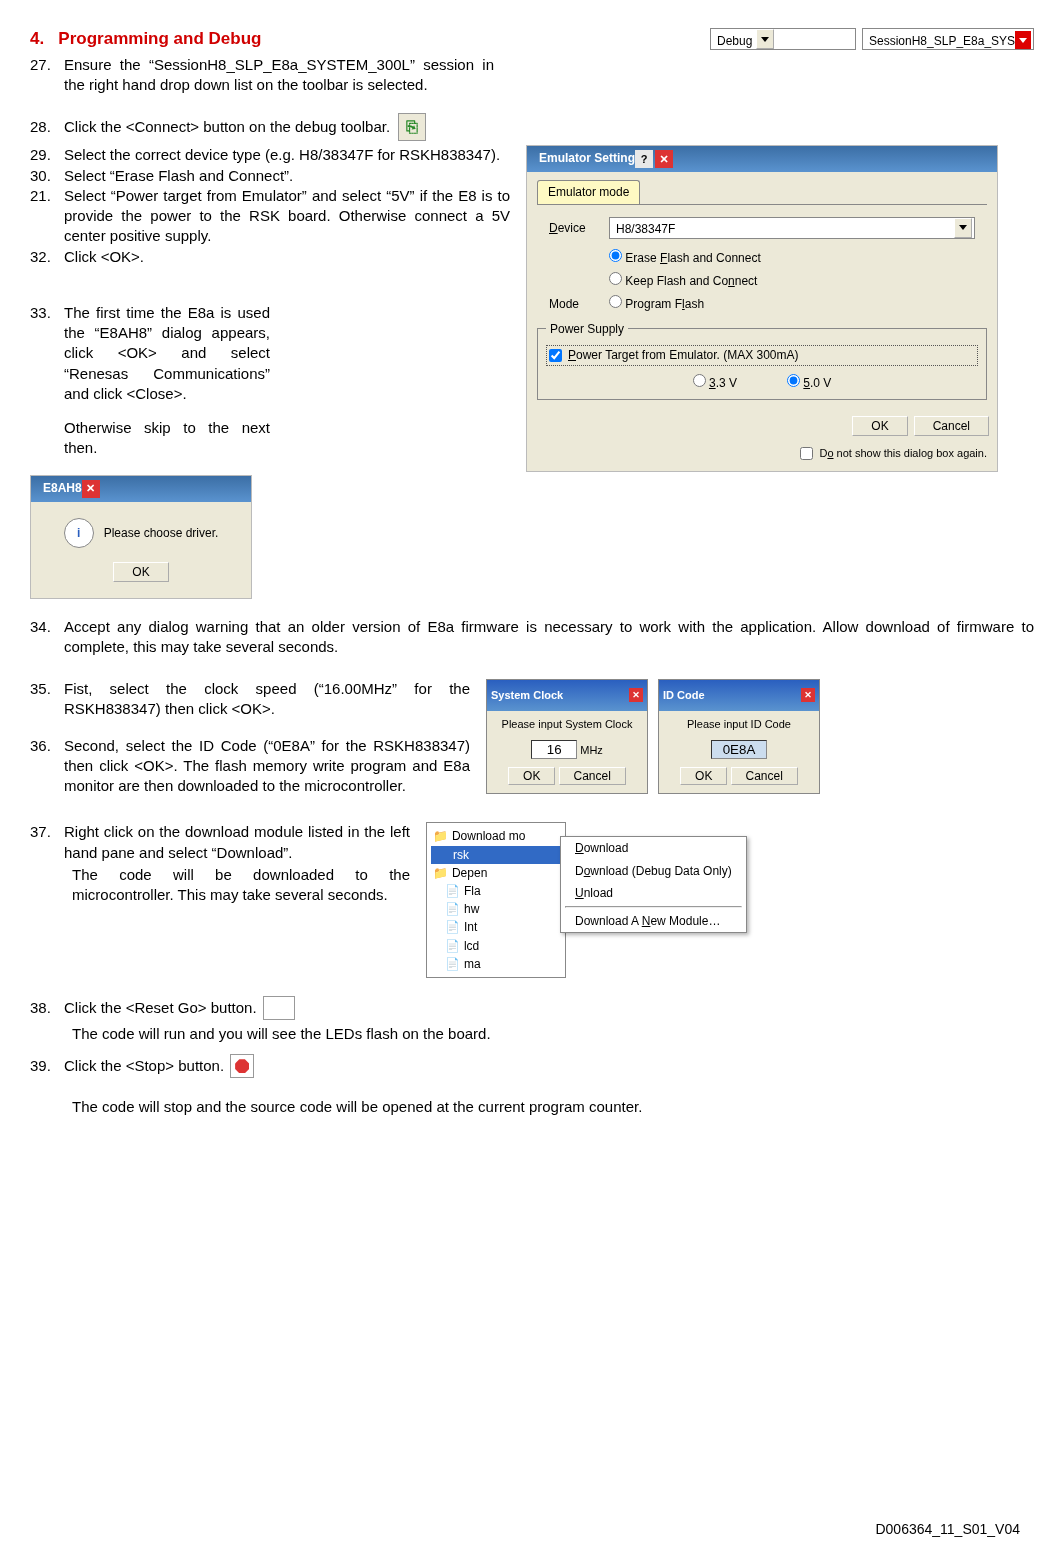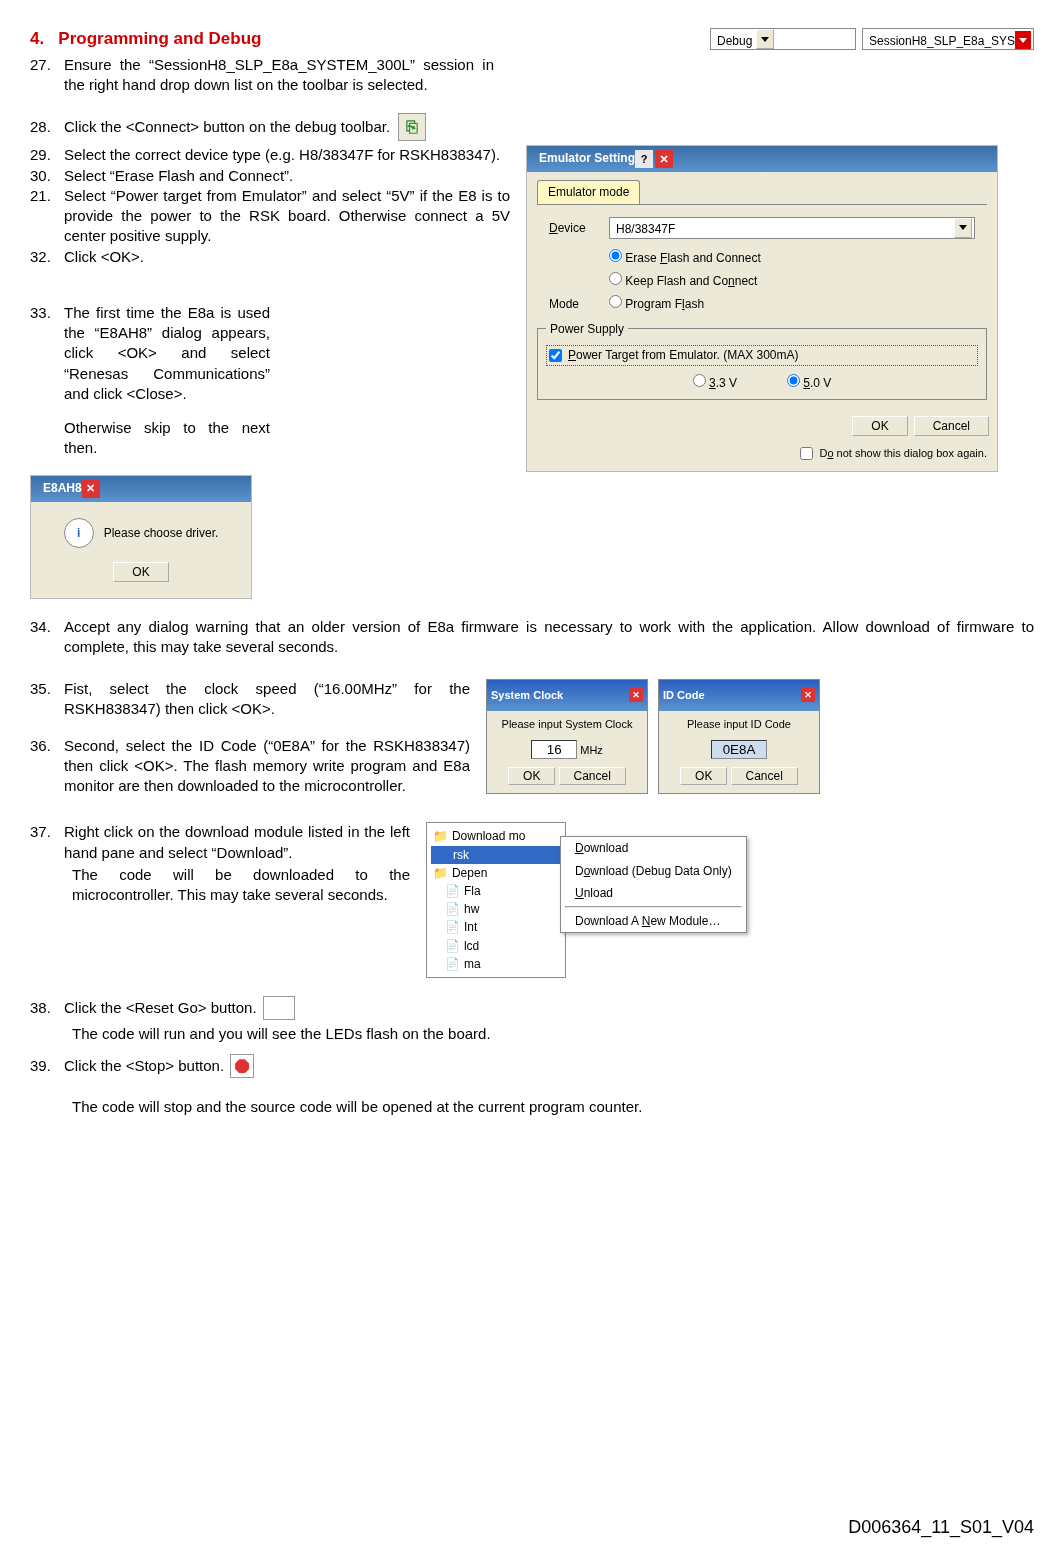--- a/index.html
+++ b/index.html
@@ -108,21 +108,21 @@
   .mini-input { width:40px; border:1px inset #888; background:#fff; text-align:center; }
   .mini-dlg .btn { padding:1px 14px; }
   
   .tree { font-family: Tahoma,sans-serif; font-size:12px; background:#fff; border:1px solid #888; padding:4px;}
   .tree-item { display:flex; align-items:center; gap:4px; padding:1px 0 1px 14px;}
   .folder-icon::before{content:"📁"; font-size:12px;}
   .file-icon::before{content:"📄"; font-size:12px;}
   .ctxmenu { border:1px solid #888; background:#fff; box-shadow:2px 2px 4px rgba(0,0,0,.3); font-family: Tahoma,sans-serif; font-size:12px;}
   .ctxmenu div { padding:3px 14px;}
   .ctxmenu hr { margin:2px 4px;}
-  .footer-id { position: fixed; right: 30px; bottom: 16px; font-size:18px;}
+  .footer-id { position: fixed; right: 44px; bottom: 16px; font-size:14px;}
   input[type=radio],input[type=checkbox]{margin:0;}
   .stop-icon { width:22px;height:22px;border:1px solid #999;background:#fff;display:inline-flex;align-items:center;justify-content:center;margin-left:6px;vertical-align:middle;}
   .stop-icon::after{content:"";width:14px;height:14px;background:#d33;clip-path:polygon(30% 0,70% 0,100% 30%,100% 70%,70% 100%,30% 100%,0 70%,0 30%);}
   .resetgo-icon { width:30px;height:22px;border:1px solid #999;background:#fff;display:inline-flex;margin-left:6px;vertical-align:middle;}
   .u { text-decoration: underline; }
 </style>
 </head>
 <body>
 
 <div class="toolbar-combo">

